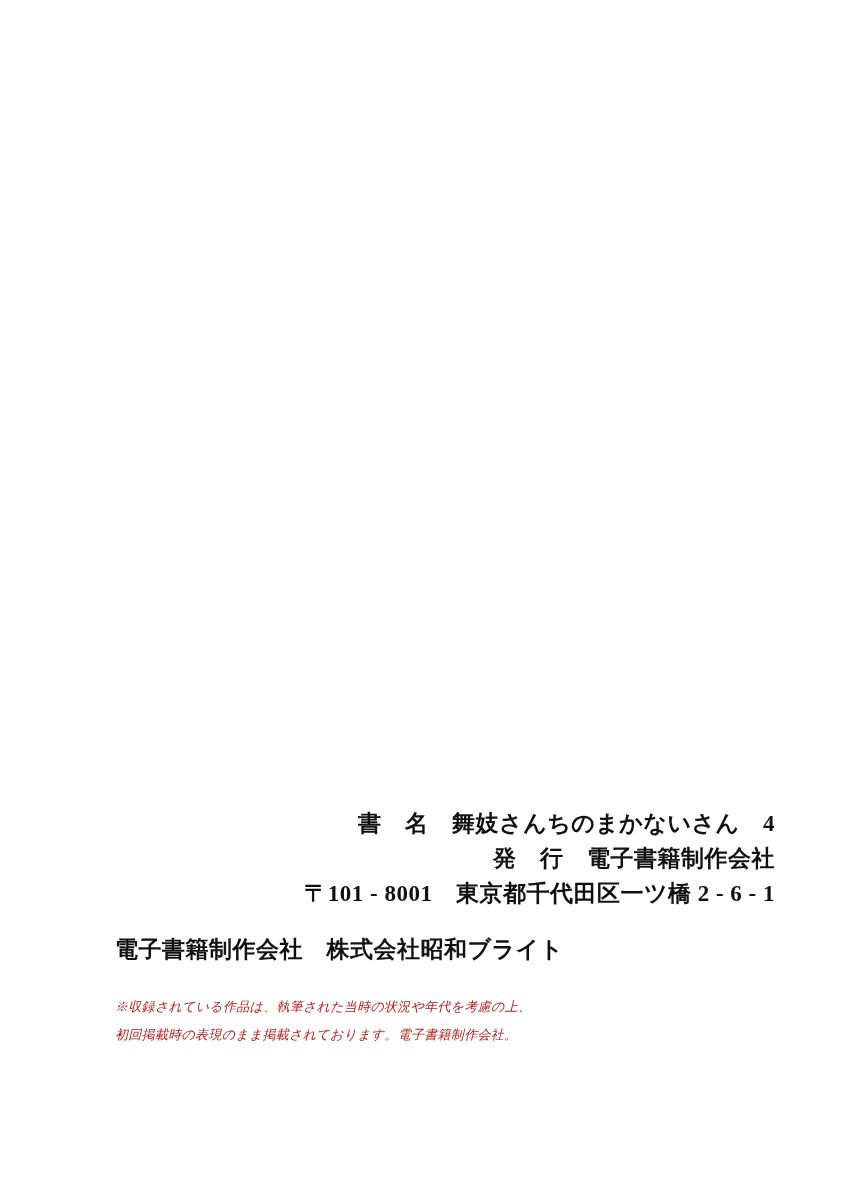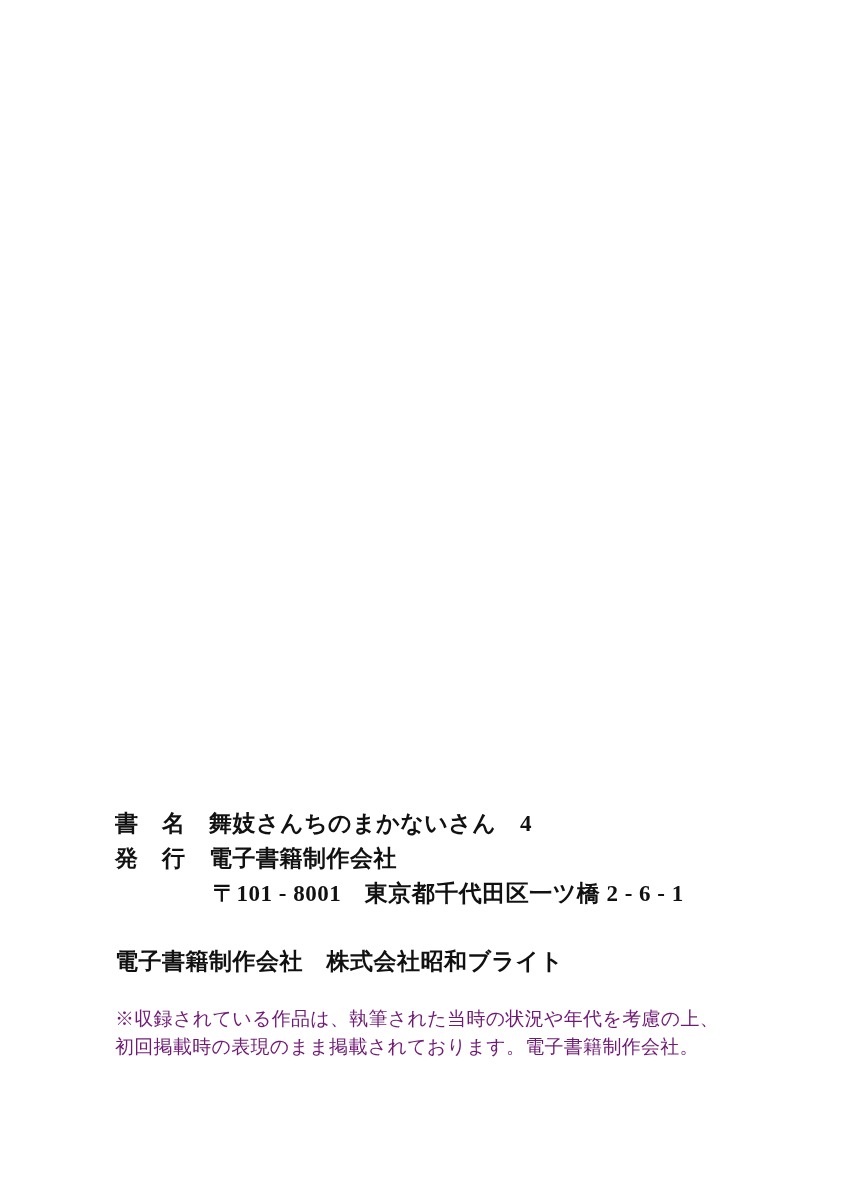--- a/index.html
+++ b/index.html
@@ -31,47 +31,48 @@
   }
 
   .cline {
     font-size: 23px;
     line-height: 35px;
     letter-spacing: 0.5px;
     white-space: pre;
     font-family: "Liberation Serif", "DejaVu Serif", serif;
     font-weight: 700;
     color: #111111;
+    text-align: right;
   }
 
   .cline.indent {
     padding-left: 98px;
   }
 
   .spacer-a { height: 22px; }
 
   .producer {
     font-size: 23px;
     line-height: 34px;
     letter-spacing: 0.5px;
     white-space: pre;
     font-weight: 700;
     color: #111111;
-    margin-top: 12px;
   }
 
   .spacer-b { height: 26px; }
 
   .note {
-    font-size: 19px;
+    font-size: 13px;
     line-height: 28px;
     letter-spacing: 0.3px;
     white-space: pre;
     font-weight: 400;
-    color: #701a75;
+    color: #b91c1c;
+    font-style: italic;
   }
 </style>
 </head>
 <body>
 
 <div class="page">
 
   <div class="colophon">
 
     <div class="cline">書　名　舞妓さんちのまかないさん　4</div>

